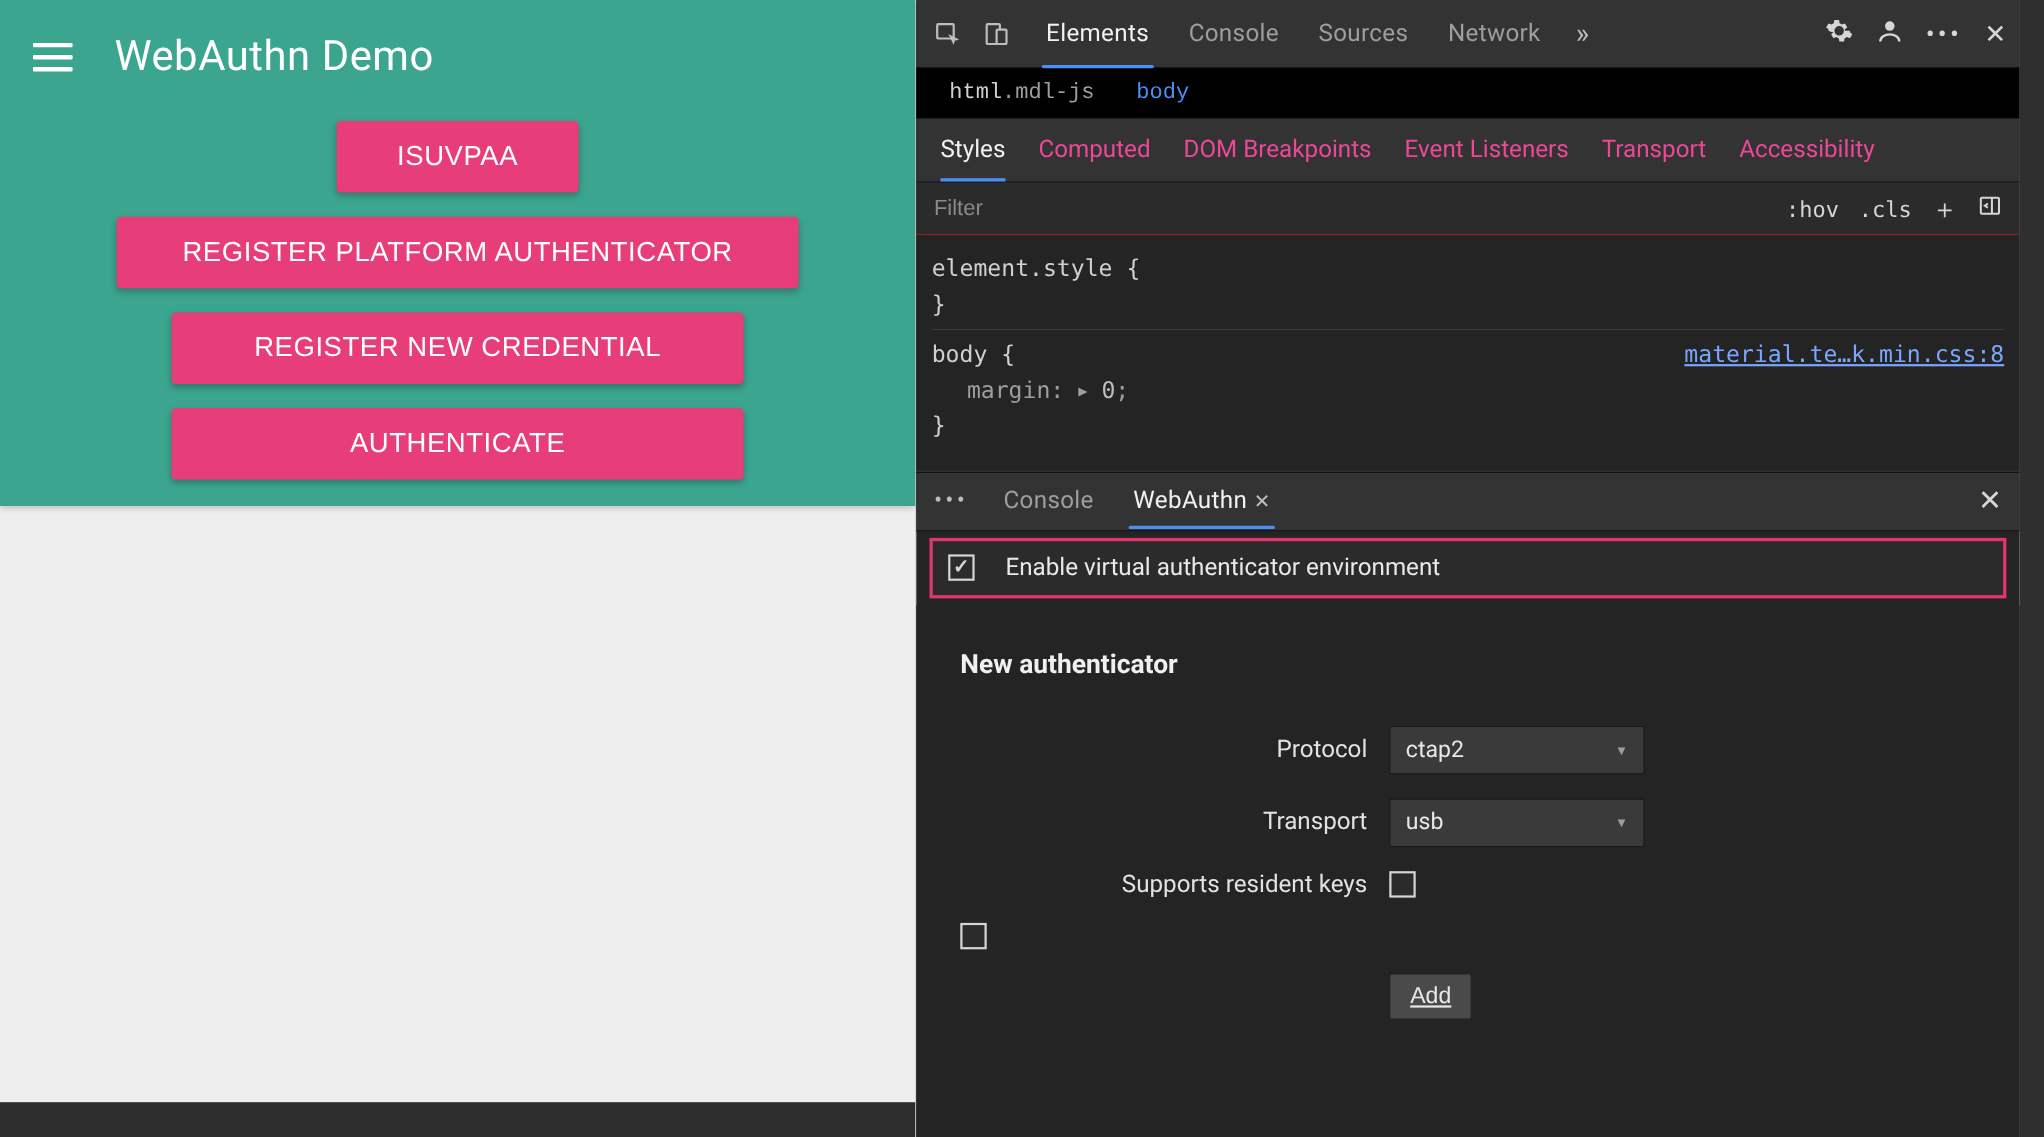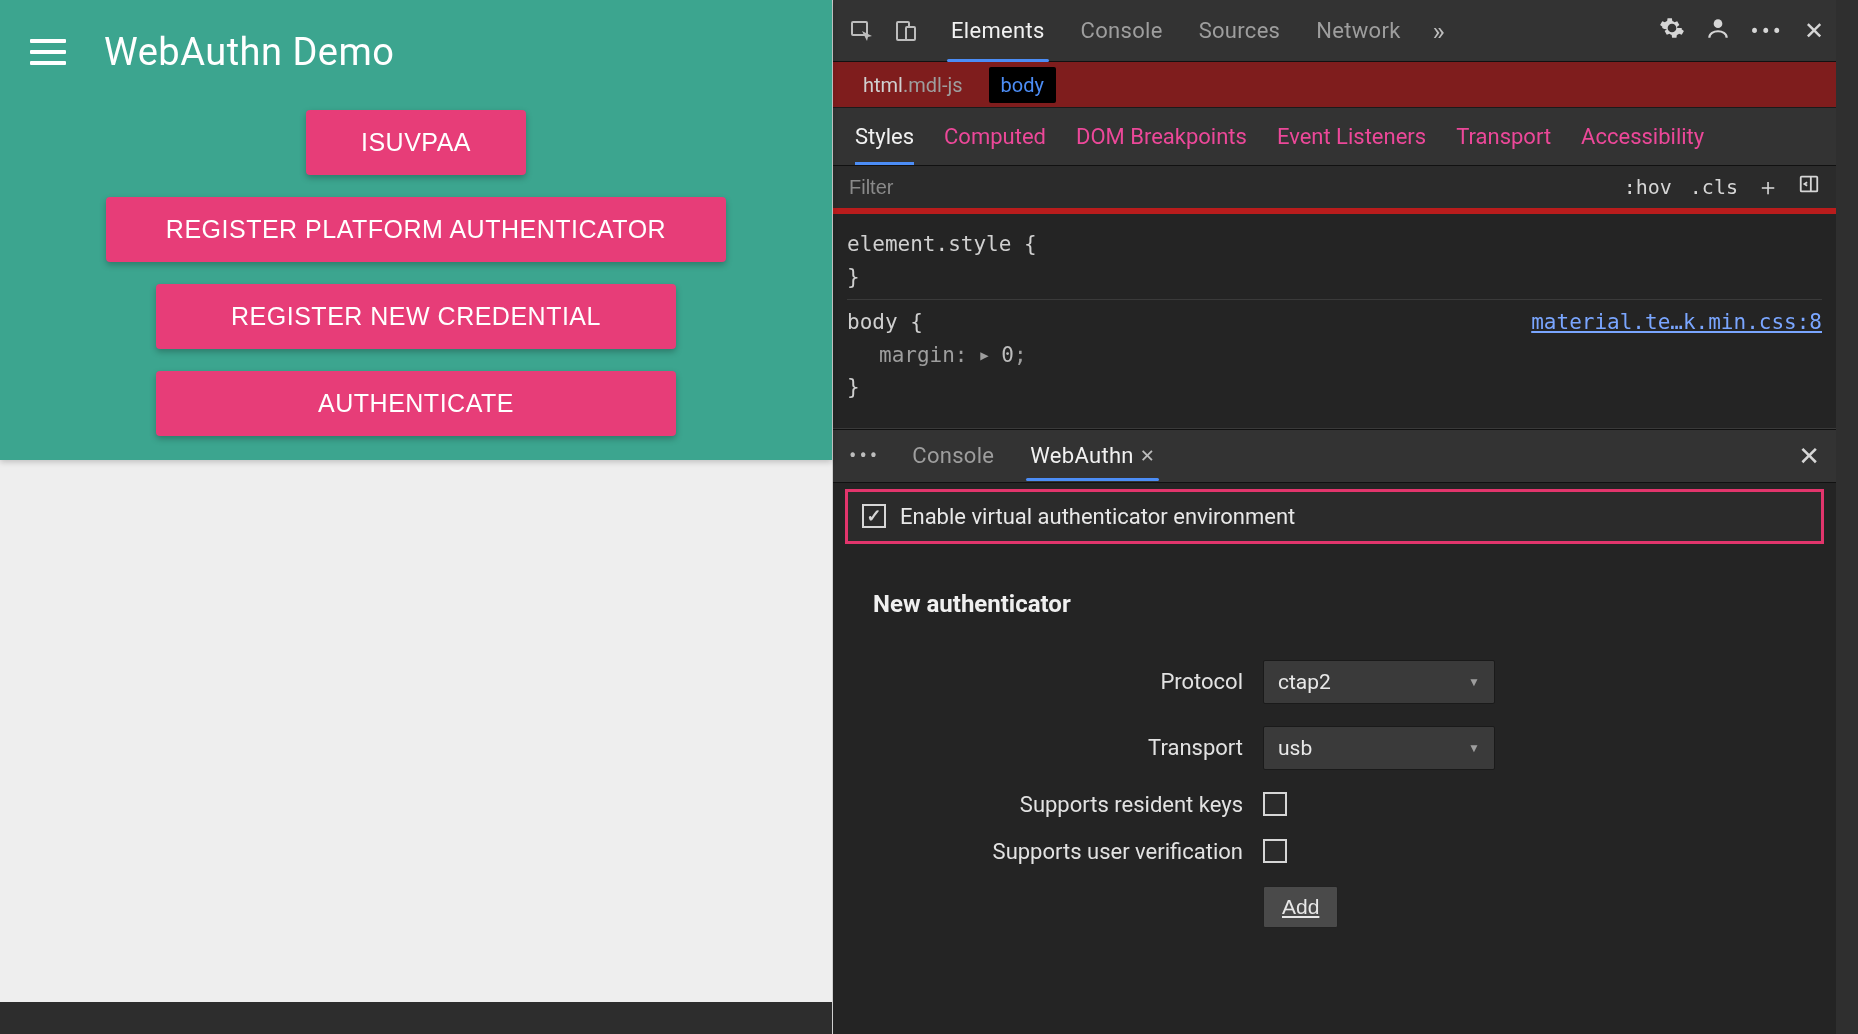--- a/index.html
+++ b/index.html
@@ -25,31 +25,31 @@
   .dt-tab { display:flex; align-items:center; color:#9e9e9e; cursor:pointer; font-size:22px; position:relative; padding:0 4px; letter-spacing:.3px;}
   .dt-tab.active { color:#f1f1f1;}
   .dt-tab.active::after{ content:""; position:absolute; left:0; right:0; bottom:-1px; height:3px; background:#4c8df6; border-radius:2px;}
   .dt-tabs .chev { color:#bdbdbd; font-size:26px; align-self:center; cursor:pointer;}
   .dt-right-icons { margin-left:auto; display:flex; align-items:center; gap:20px;}
   .dt-right-icons .ic{ color:#d6d6d6; cursor:pointer; font-size:24px;}
   .gear svg, .person svg { width:26px; height:26px; fill:#d6d6d6;}
   .dots { letter-spacing:3px; font-size:22px;}
   .close-x { font-size:28px; font-weight:300;}
   
-  .dt-breadcrumb { height:46px; background:#7f1d1d; display:flex; align-items:center; padding:0 18px; font-size:20px; border-bottom:1px solid #1b1b1b;}
+  .dt-breadcrumb { height:46px; background:#000000; display:flex; align-items:center; padding:0 18px; font-size:20px; border-bottom:1px solid #1b1b1b;font-family:Liberation Mono, monospace;}
   .crumb { padding:6px 12px; cursor:pointer;}
   .crumb .muted{ color:#9e9e9e;}
   .crumb.sel { background:#000; color:#4c8df6; margin-left:14px; border-radius:2px;}
   
   .dt-subtabs { height:58px; background:#333333; display:flex; align-items:center; gap:30px; padding:0 22px; border-bottom:1px solid #111; font-size:22px;}
   .dt-subtab { color:#ec4899; cursor:pointer; position:relative; height:100%; display:flex; align-items:center;}
   .dt-subtab.active{ color:#f1f1f1;}
   .dt-subtab.active::after{ content:""; position:absolute; left:0; right:0; bottom:0; height:3px; background:#4c8df6;}
   
-  .dt-filterbar { height:48px; background:#2b2b2b; display:flex; align-items:center; padding:0 16px; border-bottom:6px solid #b91c1c;}
+  .dt-filterbar { height:48px; background:#2b2b2b; display:flex; align-items:center; padding:0 16px; border-bottom:1px solid #b91c1c;}
   .dt-filterbar input{ flex:1; background:transparent; border:none; color:#bdbdbd; font-size:20px; outline:none;}
   .dt-filterbar input::placeholder{ color:#8a8a8a;}
   .filter-tools{ display:flex; align-items:center; gap:18px; color:#d6d6d6; font-family:Menlo,Consolas,monospace; font-size:20px;}
   .filter-tools span{ cursor:pointer;}
   .plus-ic, .panel-ic { font-size:24px;}
   .panel-ic svg{ width:22px; height:22px; stroke:#d6d6d6; fill:none; stroke-width:2;}
   
   .css-area { background:#242424; padding:8px 14px 18px 14px; font-family:Menlo,Consolas,monospace; font-size:21px; line-height:1.55; border-bottom:1px solid #3a3a3a;}
   .rule { border-bottom:1px solid #3a3a3a; padding:6px 0 6px 0;}
   .rule:last-child{ border-bottom:none;}
@@ -60,21 +60,21 @@
   .prop .v{ color:#bdbdbd;}
   .tri{ color:#9e9e9e; font-size:14px; display:inline-block; transform:translateY(-2px);}
   
   .drawer-tabs { height:54px; background:#333333; display:flex; align-items:center; padding:0 16px; gap:28px; border-top:1px solid #111; border-bottom:1px solid #111;}
   .drawer-tabs .dt-tab{ font-size:22px;}
   .drawer-tabs .lead-dots{ color:#bdbdbd; letter-spacing:3px; cursor:pointer; font-size:22px;}
   .drawer-tabs .dt-tab.active::after{ bottom:-13px; }
   .tab-x { color:#bdbdbd; font-size:18px; margin-left:6px; cursor:pointer;}
   .drawer-close { margin-left:auto; color:#d6d6d6; font-size:26px; cursor:pointer;}
   
-  .hl-row { margin:6px 12px; padding:12px 14px; border:3px solid #e2356c; display:flex; align-items:center; gap:14px; background:#2b2b2b;}
+  .hl-row { margin:6px 12px; padding:12px 14px; border:3px solid #e2356c; display:flex; align-items:center; gap:28px; background:#2b2b2b;}
   .cb { width:24px; height:24px; border:2px solid #d6d6d6; display:flex; align-items:center; justify-content:center; cursor:pointer; background:#2b2b2b;}
   .cb.checked::after{ content:"✓"; color:#d6d6d6; font-size:18px; font-weight:bold; line-height:1;}
   .hl-row .lbl{ font-size:22px; color:#e8e8e8;}
   
   .auth-panel { padding:40px 20px 20px 40px; background:#242424; flex:1;}
   .auth-title { font-size:24px; font-weight:700; color:#f0f0f0; margin-bottom:42px;}
   .form-row { display:flex; align-items:center; margin-bottom:22px;}
   .form-label { width:390px; text-align:right; padding-right:20px; font-size:22px; color:#e2e2e2;}
   .form-ctrl { }
   .select { width:232px; height:44px; background:#3a3a3a; border:1px solid #1a1a1a; color:#e8e8e8; font-size:21px; padding:0 14px; display:flex; align-items:center; justify-content:space-between; cursor:pointer; border-radius:2px;}
@@ -238,21 +238,20 @@
       </div>
 
       <div class="form-row">
         <div class="form-label">Supports resident keys</div>
         <div class="form-ctrl">
               <div class="cb"></div>
             </div>
       </div>
 
       <div class="form-row">
-        <div class="form-label">Supports user verification</div>
         <div class="form-ctrl">
               <div class="cb"></div>
             </div>
       </div>
 
       <div class="form-row">
         <div class="form-label"></div>
         <div class="form-ctrl"><button class="add-btn">Add</button></div>
       </div>
     </div>

